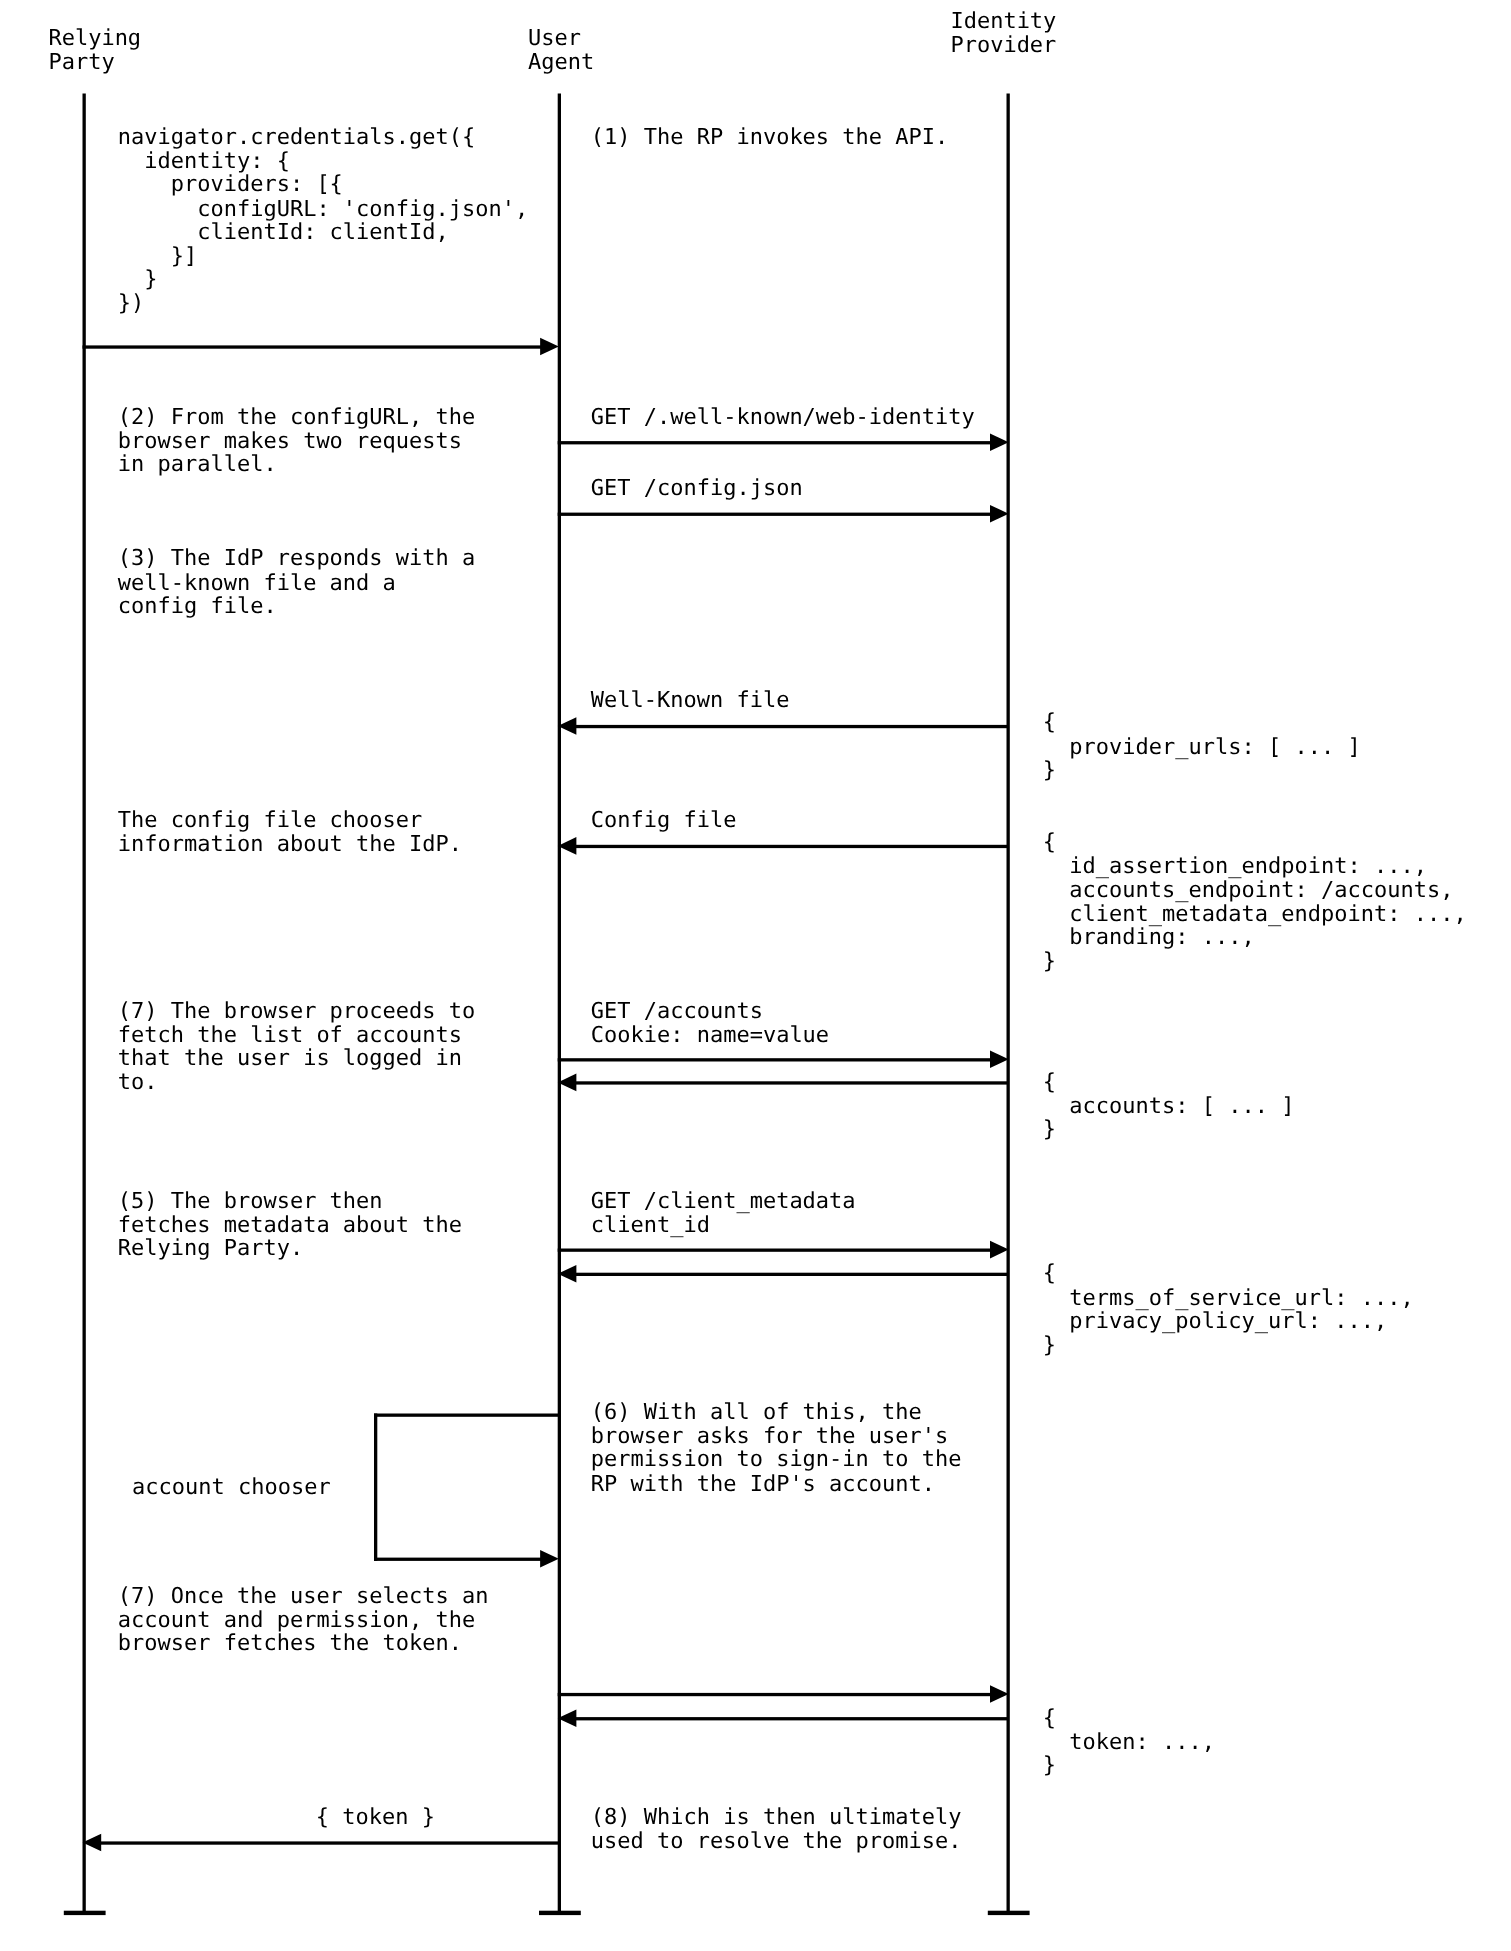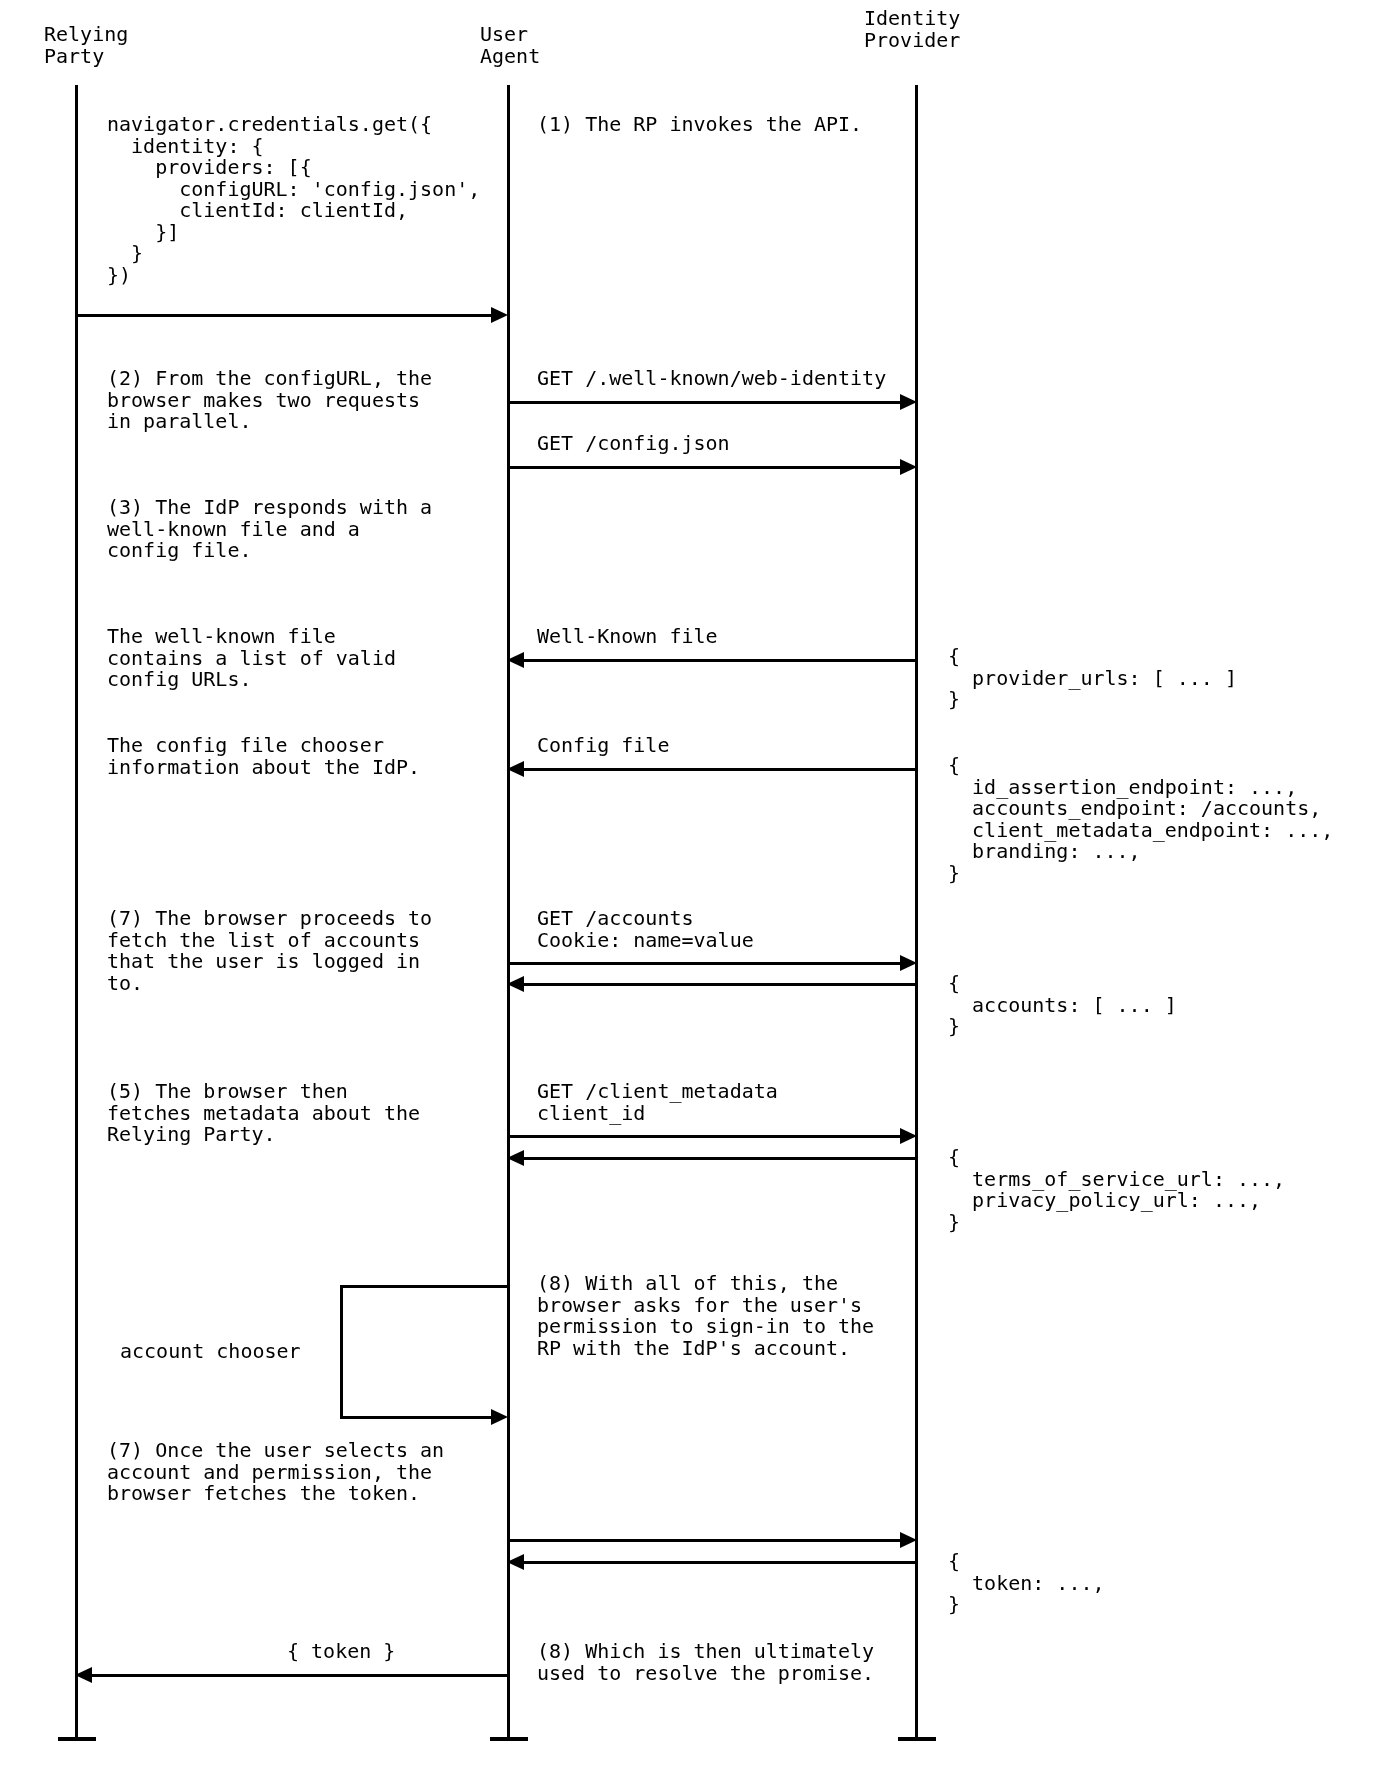--- a/index.html
+++ b/index.html
@@ -66,23 +66,20 @@
   <div class="tb" style="left:537px;top:433px">GET /config.json</div>
   <div class="arrow head-r" style="left:507px;top:459px;width:410px">
     <div class="shaft"></div>
     <div class="head"></div>
   </div>
 
   <div class="tb" style="left:107px;top:497px">(3) The IdP responds with a
 well-known file and a
 config file.</div>
 
-  <div class="tb" style="left:107px;top:626px">The well-known file
-contains a list of valid
-config URLs.</div>
   <div class="tb" style="left:537px;top:626px">Well-Known file</div>
   <div class="arrow head-l" style="left:507px;top:652px;width:410px">
     <div class="shaft"></div>
     <div class="head"></div>
   </div>
   <div class="tb" style="left:948px;top:646px">{
   provider_urls: [ ... ]
 }</div>
 
   <div class="tb" style="left:107px;top:735px">The config file chooser
@@ -135,21 +132,21 @@
   privacy_policy_url: ...,
 }</div>
 
   <div class="hline" style="left:340px;top:1285px;width:168px"></div>
   <div class="vline" style="left:340px;top:1285px;height:134px"></div>
   <div class="arrow head-r" style="left:340px;top:1409px;width:168px">
     <div class="shaft"></div>
     <div class="head"></div>
   </div>
   <div class="tb" style="left:120px;top:1341px">account chooser</div>
-  <div class="tb" style="left:537px;top:1273px">(8) With all of this, the
+  <div class="tb" style="left:537px;top:1273px">(6) With all of this, the
 browser asks for the user's
 permission to sign-in to the
 RP with the IdP's account.</div>
 
   <div class="tb" style="left:107px;top:1440px">(7) Once the user selects an
 account and permission, the
 browser fetches the token.</div>
   <div class="arrow head-r" style="left:507px;top:1532px;width:410px">
     <div class="shaft"></div>
     <div class="head"></div>

